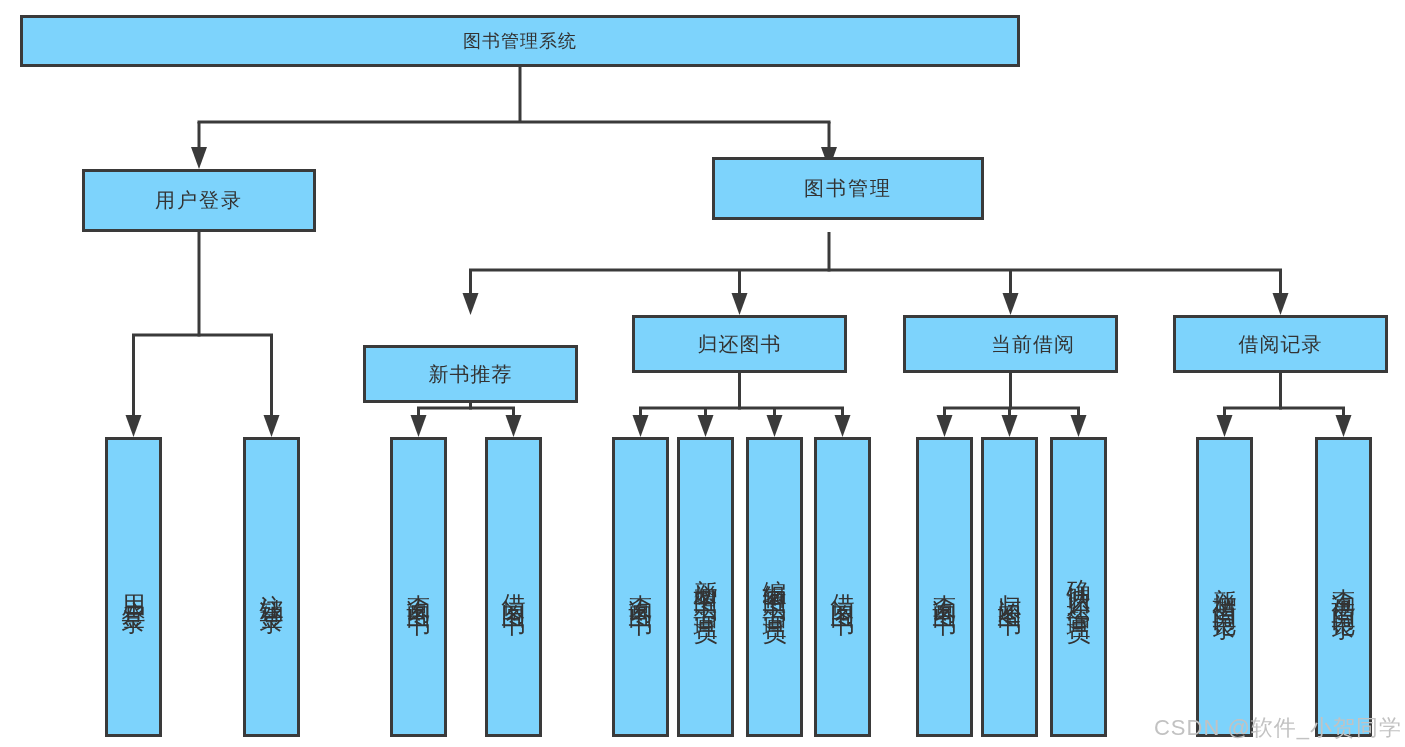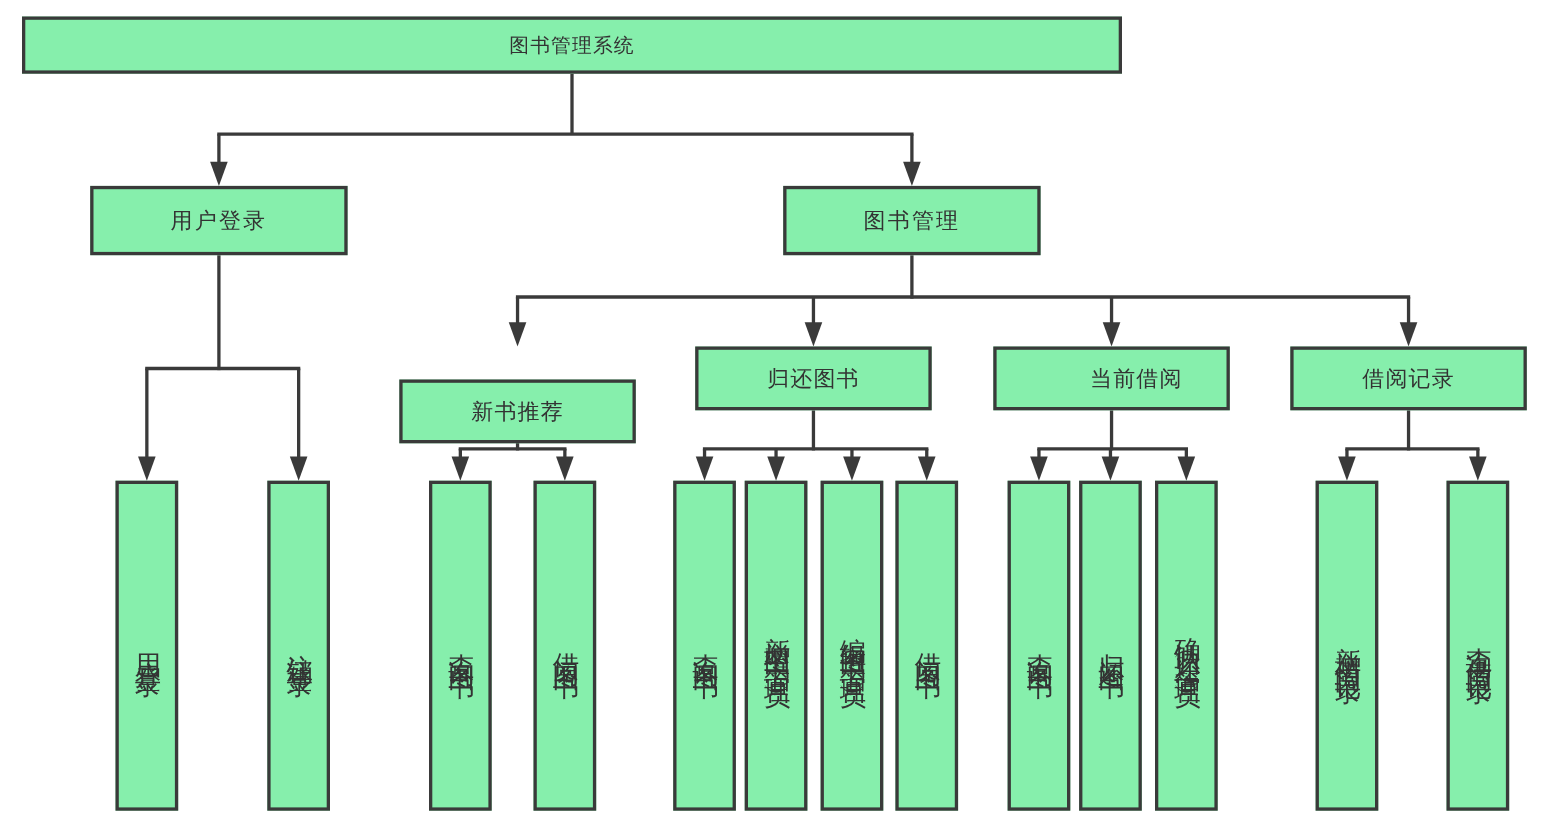--- a/index.html
+++ b/index.html
@@ -12,21 +12,21 @@
     overflow: hidden;
   }
   .connectors {
     position: absolute;
     left: 0; top: 0;
     width: 1405px; height: 747px;
   }
   .node {
     position: absolute;
     box-sizing: border-box;
-    background: #86efac;
+    background: #7dd3fc;
     border: 3px solid #3a3a3a;
     display: flex;
     align-items: center;
     justify-content: center;
     color: #333333;
     text-align: center;
     z-index: 2;
   }
   .node-title   { font-size: 18px; letter-spacing: 1px; }
   .node-branch  { font-size: 20px; letter-spacing: 2px; }
@@ -119,21 +119,21 @@
       <polygon points="1001.5,415 1017.5,415 1009.5,437"></polygon>
       <polygon points="1070.5,415 1086.5,415 1078.5,437"></polygon>
       <polygon points="1216.5,415 1232.5,415 1224.5,437"></polygon>
       <polygon points="1335.5,415 1351.5,415 1343.5,437"></polygon>
     </g>
   </svg>
 
   <div class="node node-title" style="left:20px; top:15px; width:1000px; height:52px;">图书管理系统</div>
 
   <div class="node node-branch" style="left:82px; top:169px; width:234px; height:63px;">用户登录</div>
-  <div class="node node-branch" style="left:712px; top:169px; width:234px; height:63px;">图书管理</div>
+  <div class="node node-branch" style="left:712px; top:157px; width:272px; height:63px;">图书管理</div>
 
   <div class="node node-section" style="left:363px; top:315px; width:215px; height:58px;margin-top:30px;">新书推荐</div>
   <div class="node node-section" style="left:632px; top:315px; width:215px; height:58px;">归还图书</div>
   <div class="node node-section" style="left:903px; top:315px; width:215px; height:58px;padding-left:45px;">当前借阅</div>
   <div class="node node-section" style="left:1173px; top:315px; width:215px; height:58px;">借阅记录</div>
 
   <div class="node node-leaf" style="left:105px; top:437px; width:57px; height:300px;">
     <span class="vtext">用户登录</span>
   </div>
   <div class="node node-leaf" style="left:243px; top:437px; width:57px; height:300px;">
@@ -170,14 +170,15 @@
     <span class="vtext">确认归还（管理员）</span>
   </div>
 
   <div class="node node-leaf" style="left:1196px; top:437px; width:57px; height:300px;">
     <span class="vtext">新增借阅记录</span>
   </div>
   <div class="node node-leaf" style="left:1315px; top:437px; width:57px; height:300px;">
     <span class="vtext">查询借阅记录</span>
   </div>
 
+  <div class="watermark">CSDN @软件_小贺同学</div>
 
 </div>
 
 </body></html>

